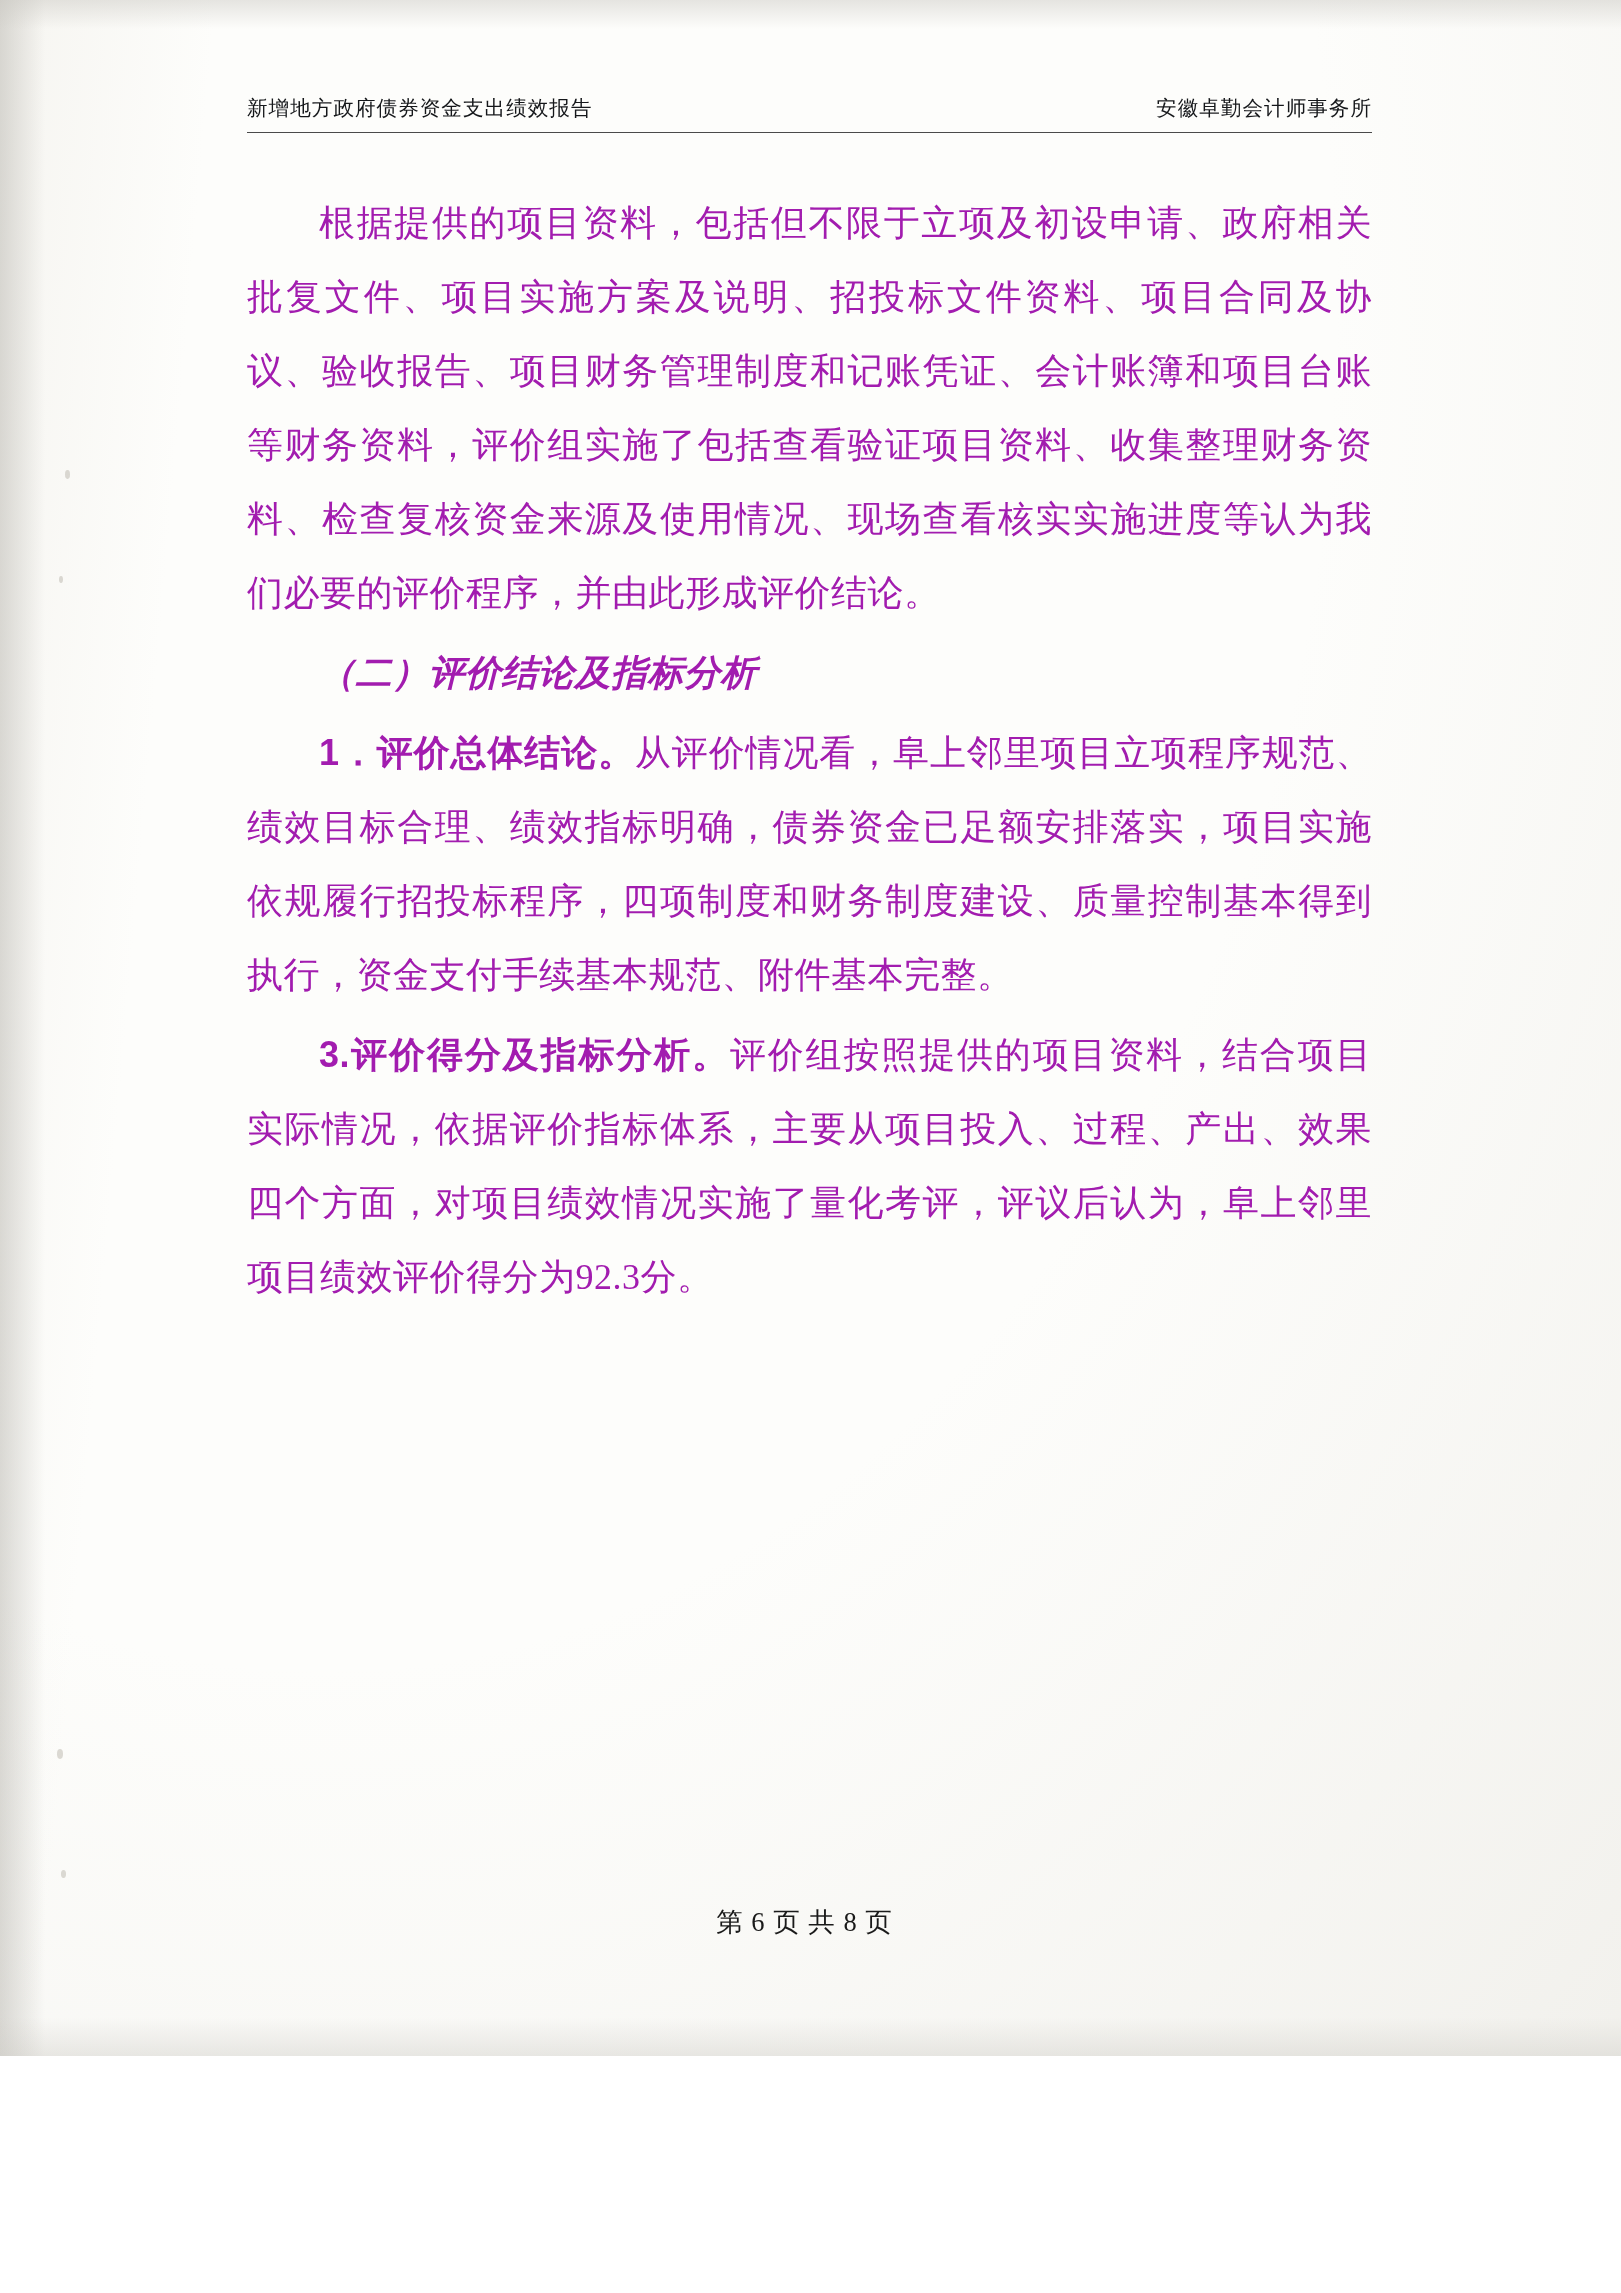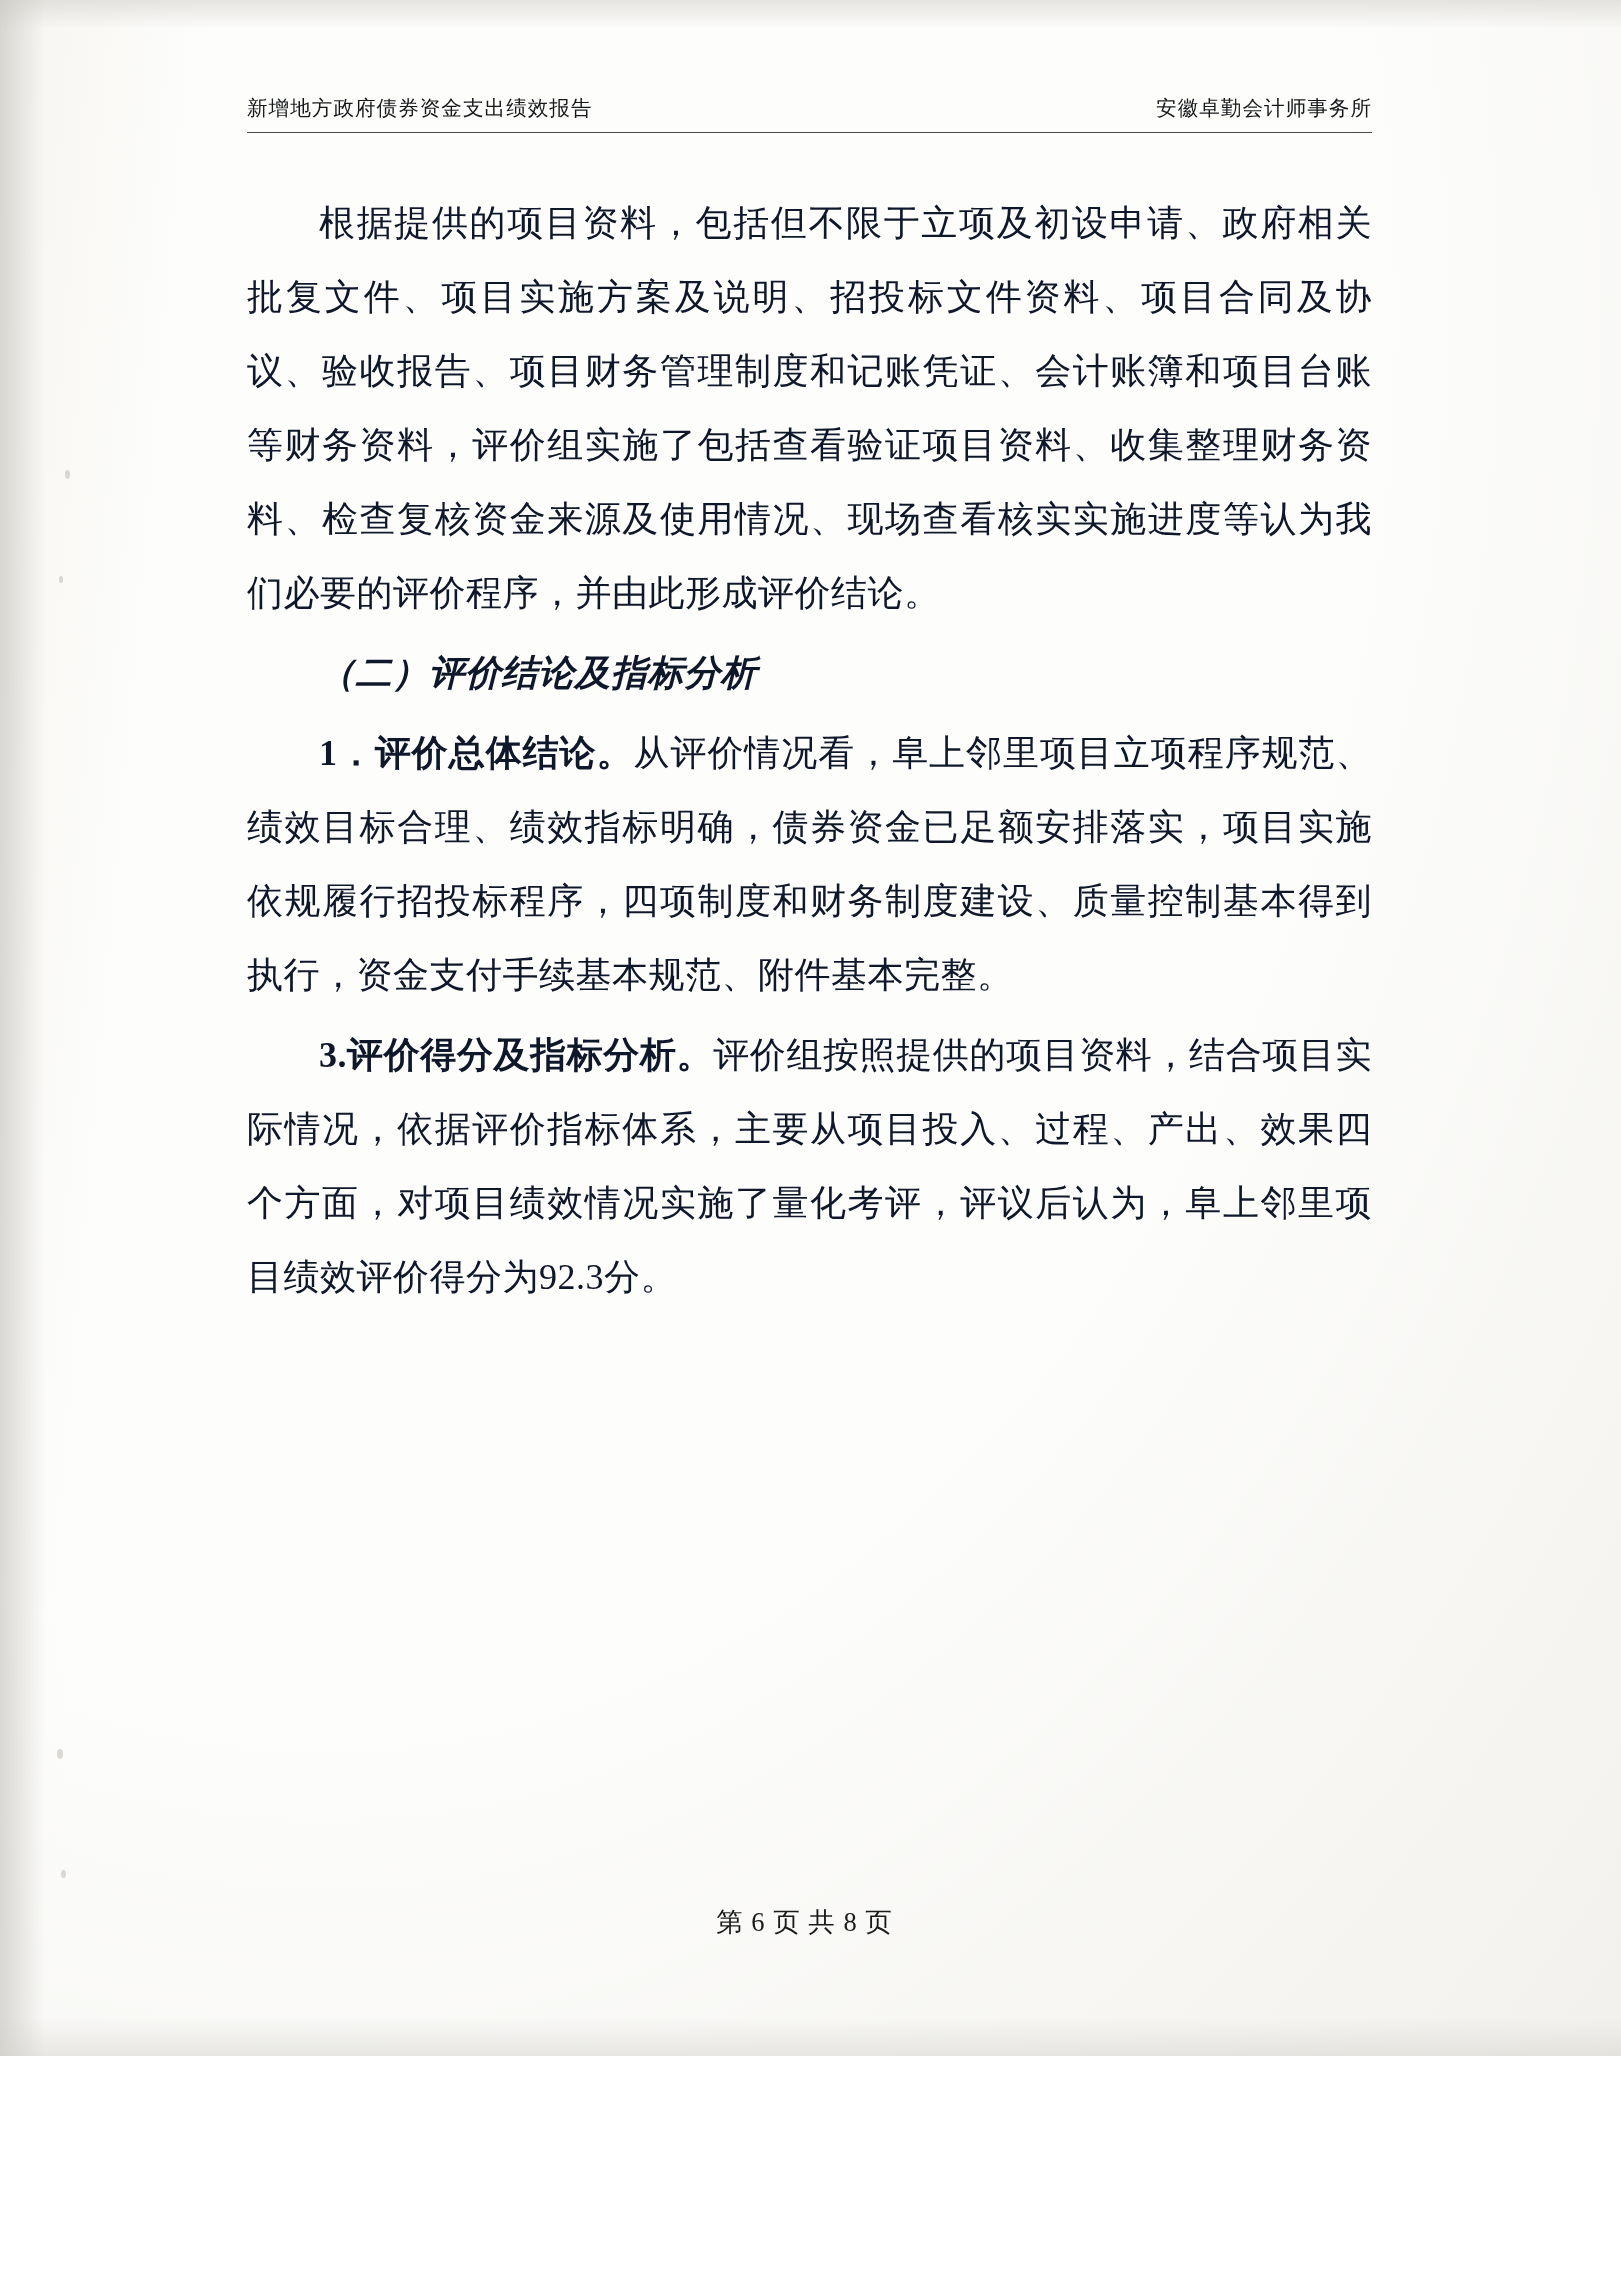--- a/index.html
+++ b/index.html
@@ -81,32 +81,32 @@
     margin-top: 53px;
   }
   p.para {
     margin: 0 0 5.9px 0;
     font-size: 36px;
     line-height: 74px;
     text-align: justify;
     text-justify: inter-ideograph;
     letter-spacing: 0.5px;
     font-family: "Liberation Serif", "DejaVu Serif", serif;
-    color: #0f172a;
+    color: #a21caf;
   }
   p.para.indent { text-indent: 2em; }
   .heading {
     font-weight: bold;
     font-family: "Liberation Sans", "DejaVu Sans", sans-serif;
     letter-spacing: 1px;
     font-style: italic;
   }
   .lead {
     font-weight: bold;
-    font-family: Liberation Serif, serif;
+    font-family: Liberation Sans, sans-serif;
     margin-top: 36px;
   }
 
   .footer {
     position: absolute;
     left: 0;
     right: 12px;
     bottom: 116px;
     text-align: center;
     font-size: 26.5px;

